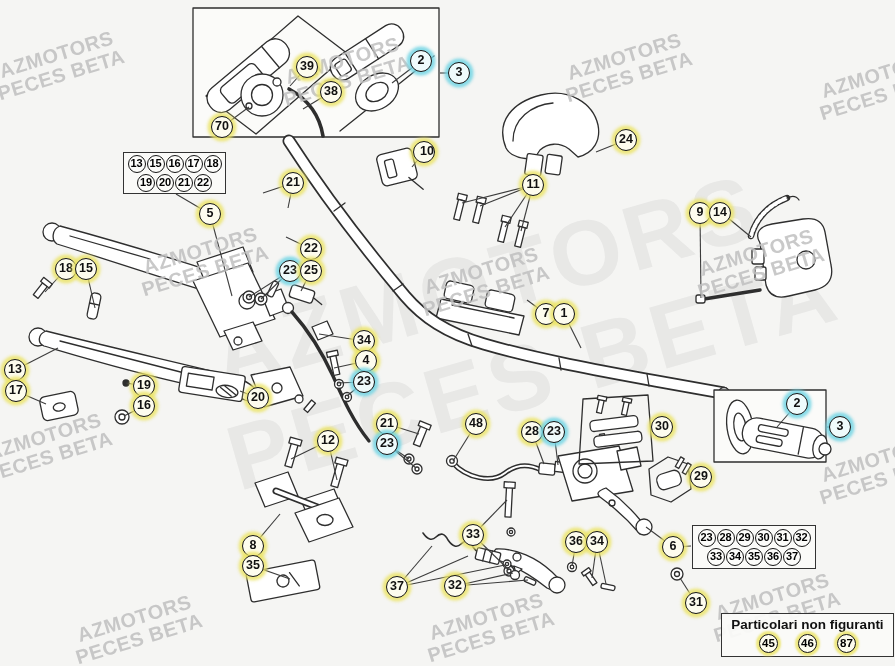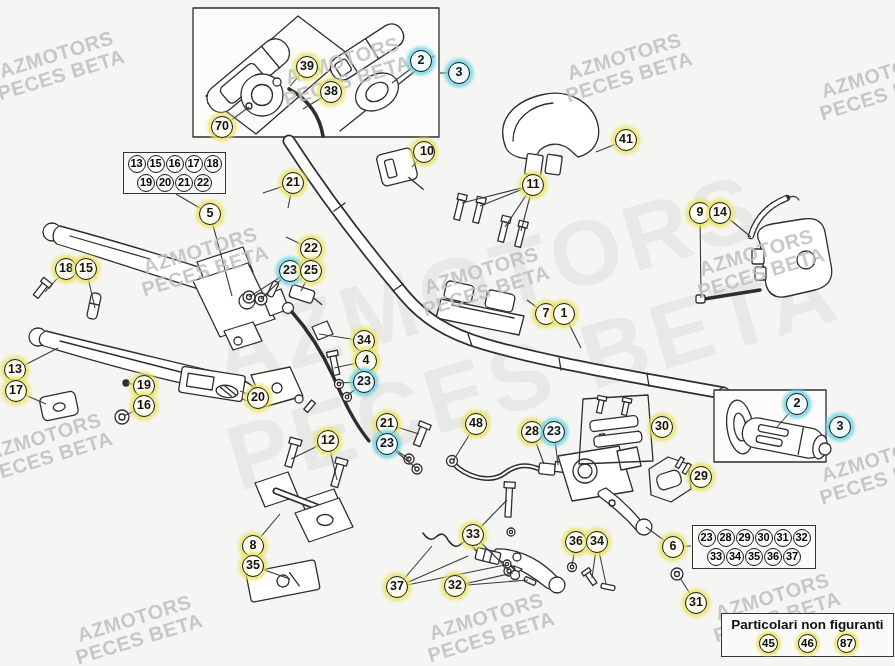--- a/index.html
+++ b/index.html
@@ -428,21 +428,21 @@
         <div class="fn-circle">87</div>
       </div>
   </div>
 
 <div class="callout yellow" style="left: 307px; top: 67px;">39</div>
     <div class="callout yellow" style="left: 331px; top: 92px;">38</div>
     <div class="callout yellow" style="left: 222px; top: 127px;">70</div>
     <div class="callout cyan" style="left: 421px; top: 61px;">2</div>
     <div class="callout cyan" style="left: 459px; top: 73px;">3</div>
     <div class="callout yellow" style="left: 424px; top: 152px; text-align: right;">10</div>
-    <div class="callout yellow" style="left: 626px; top: 140px;">41</div>
+    <div class="callout yellow" style="left: 626px; top: 140px;">24</div>
     <div class="callout yellow" style="left: 533px; top: 185px;">11</div>
     <div class="callout yellow" style="left: 210px; top: 214px;">5</div>
     <div class="callout yellow" style="left: 293px; top: 183px;">21</div>
     <div class="callout yellow" style="left: 311px; top: 249px;">22</div>
     <div class="callout cyan" style="left: 290px; top: 271px;">23</div>
     <div class="callout yellow" style="left: 311px; top: 271px;">25</div>
     <div class="callout yellow" style="left: 66px; top: 269px;">18</div>
     <div class="callout yellow" style="left: 86px; top: 269px;">15</div>
     <div class="callout yellow" style="left: 700px; top: 213px;">9</div>
     <div class="callout yellow" style="left: 720px; top: 213px; text-align: center;">14</div>

